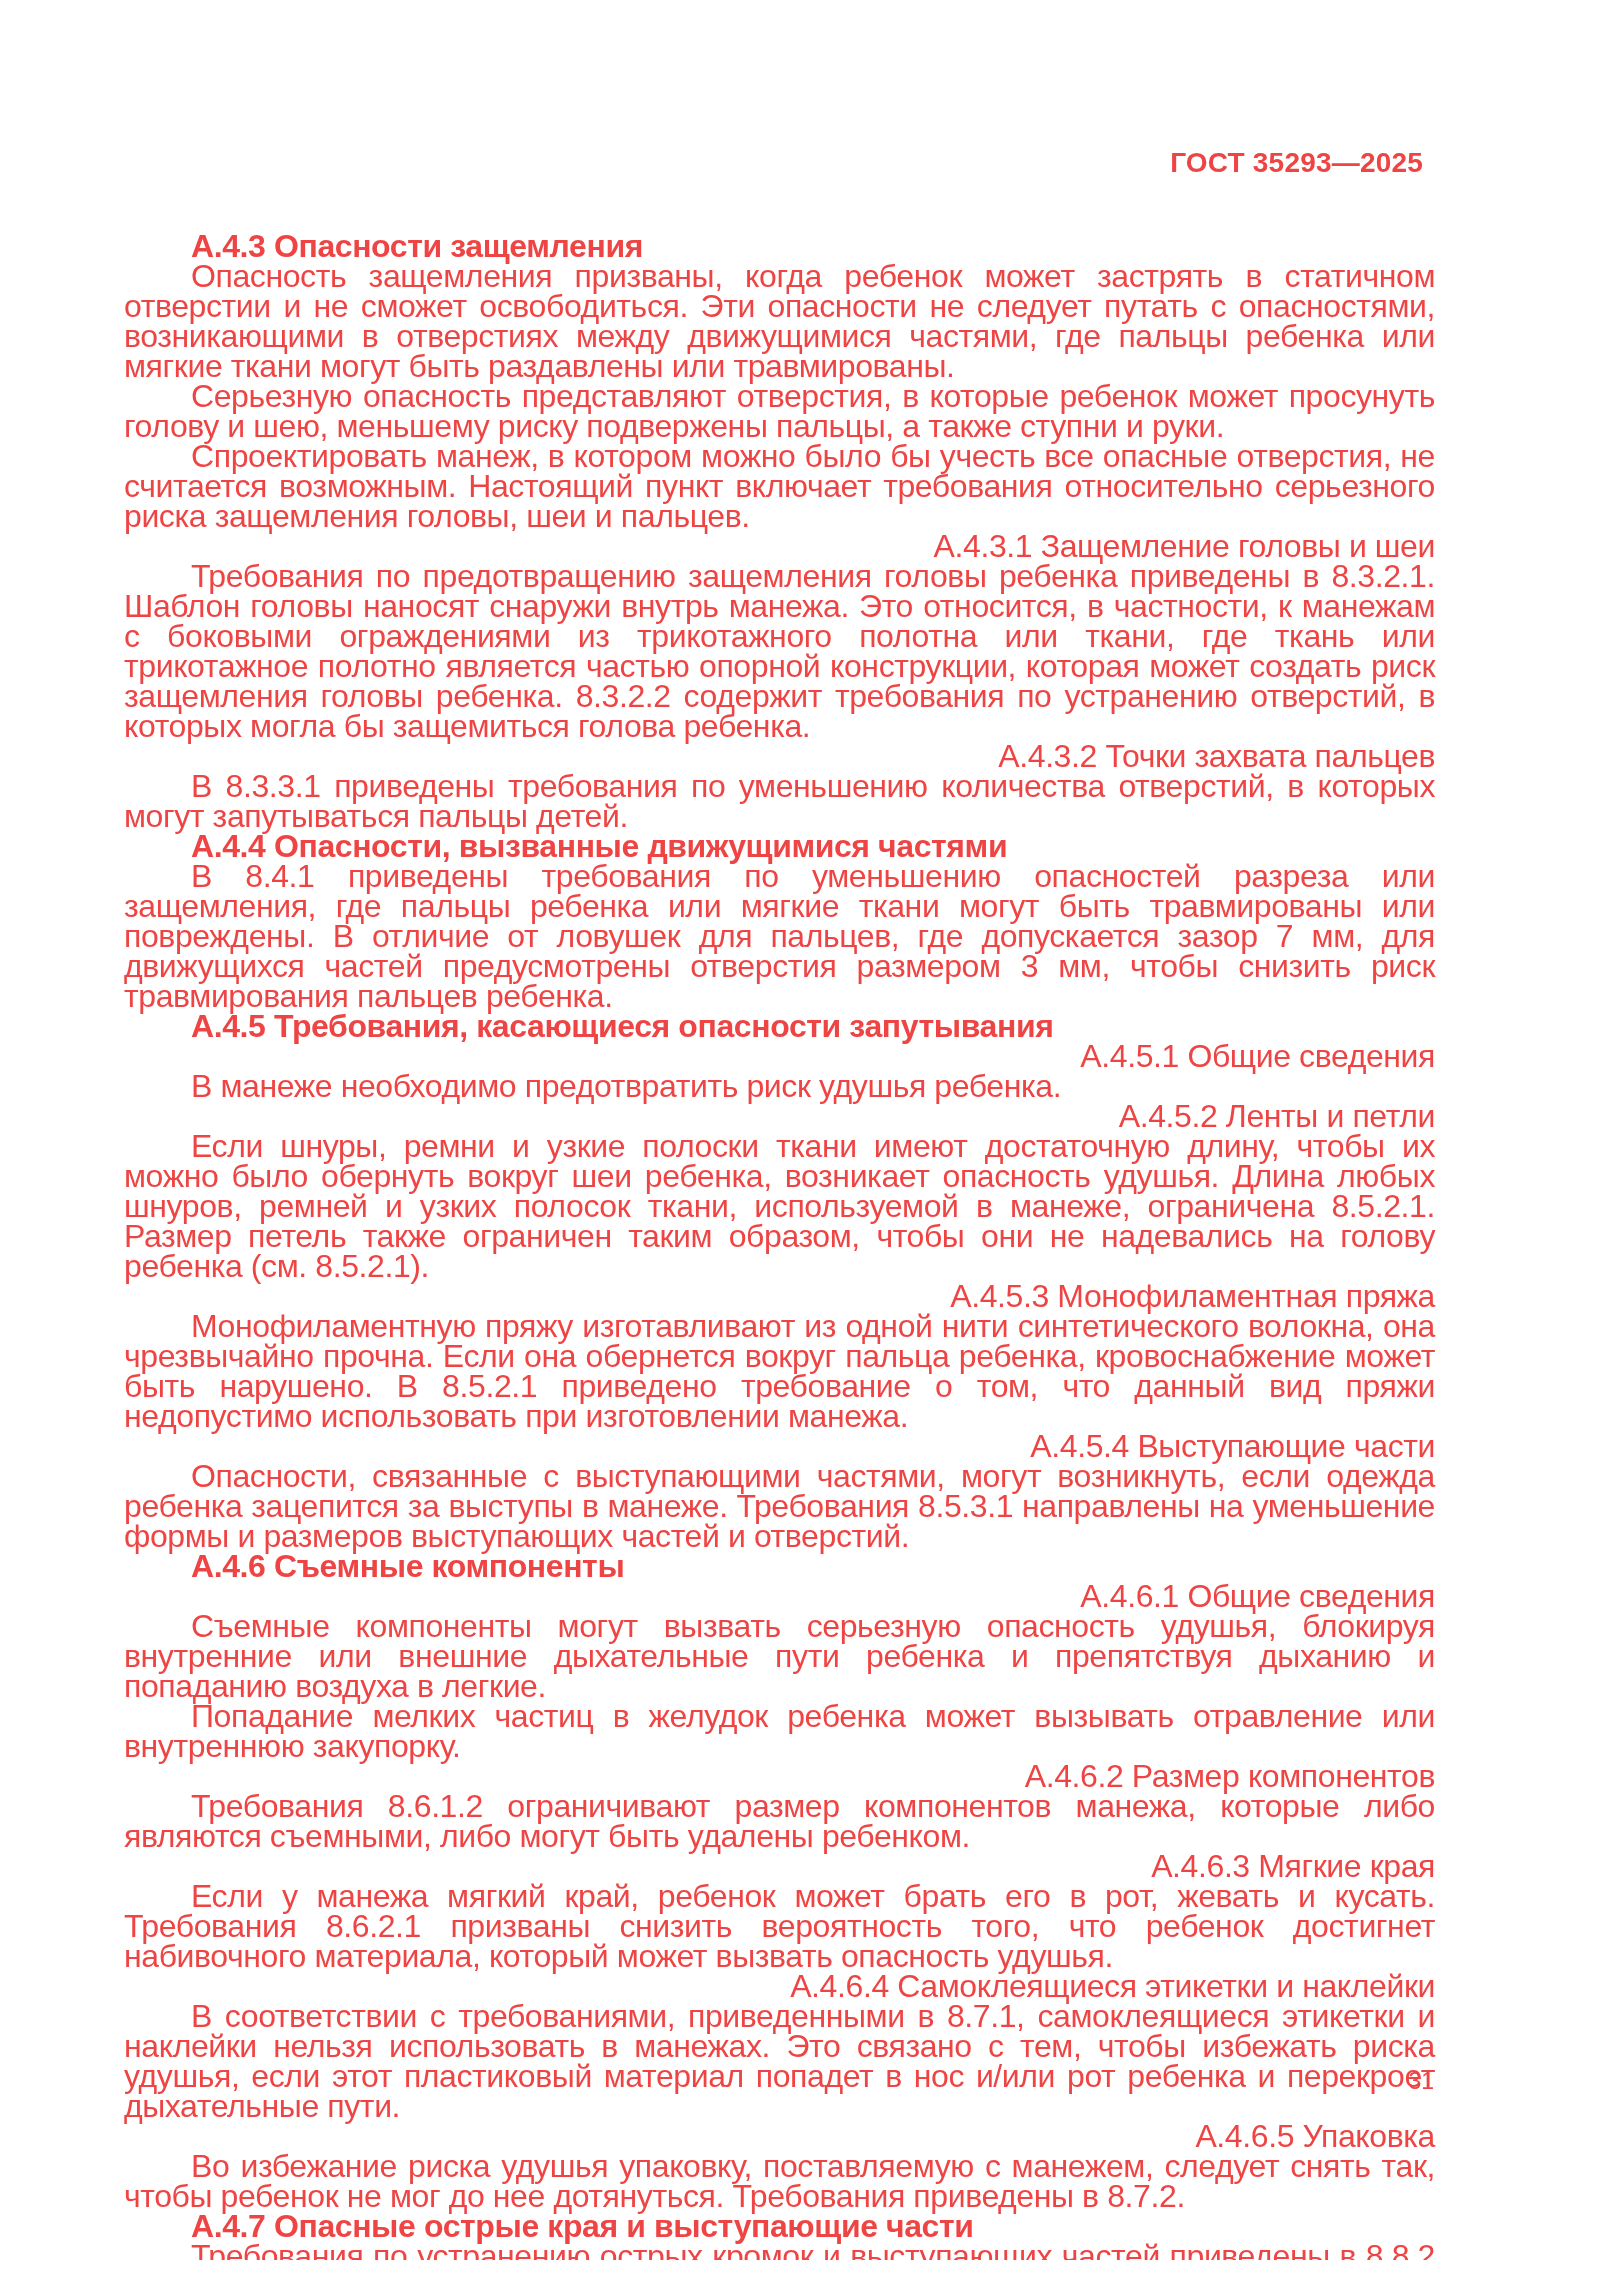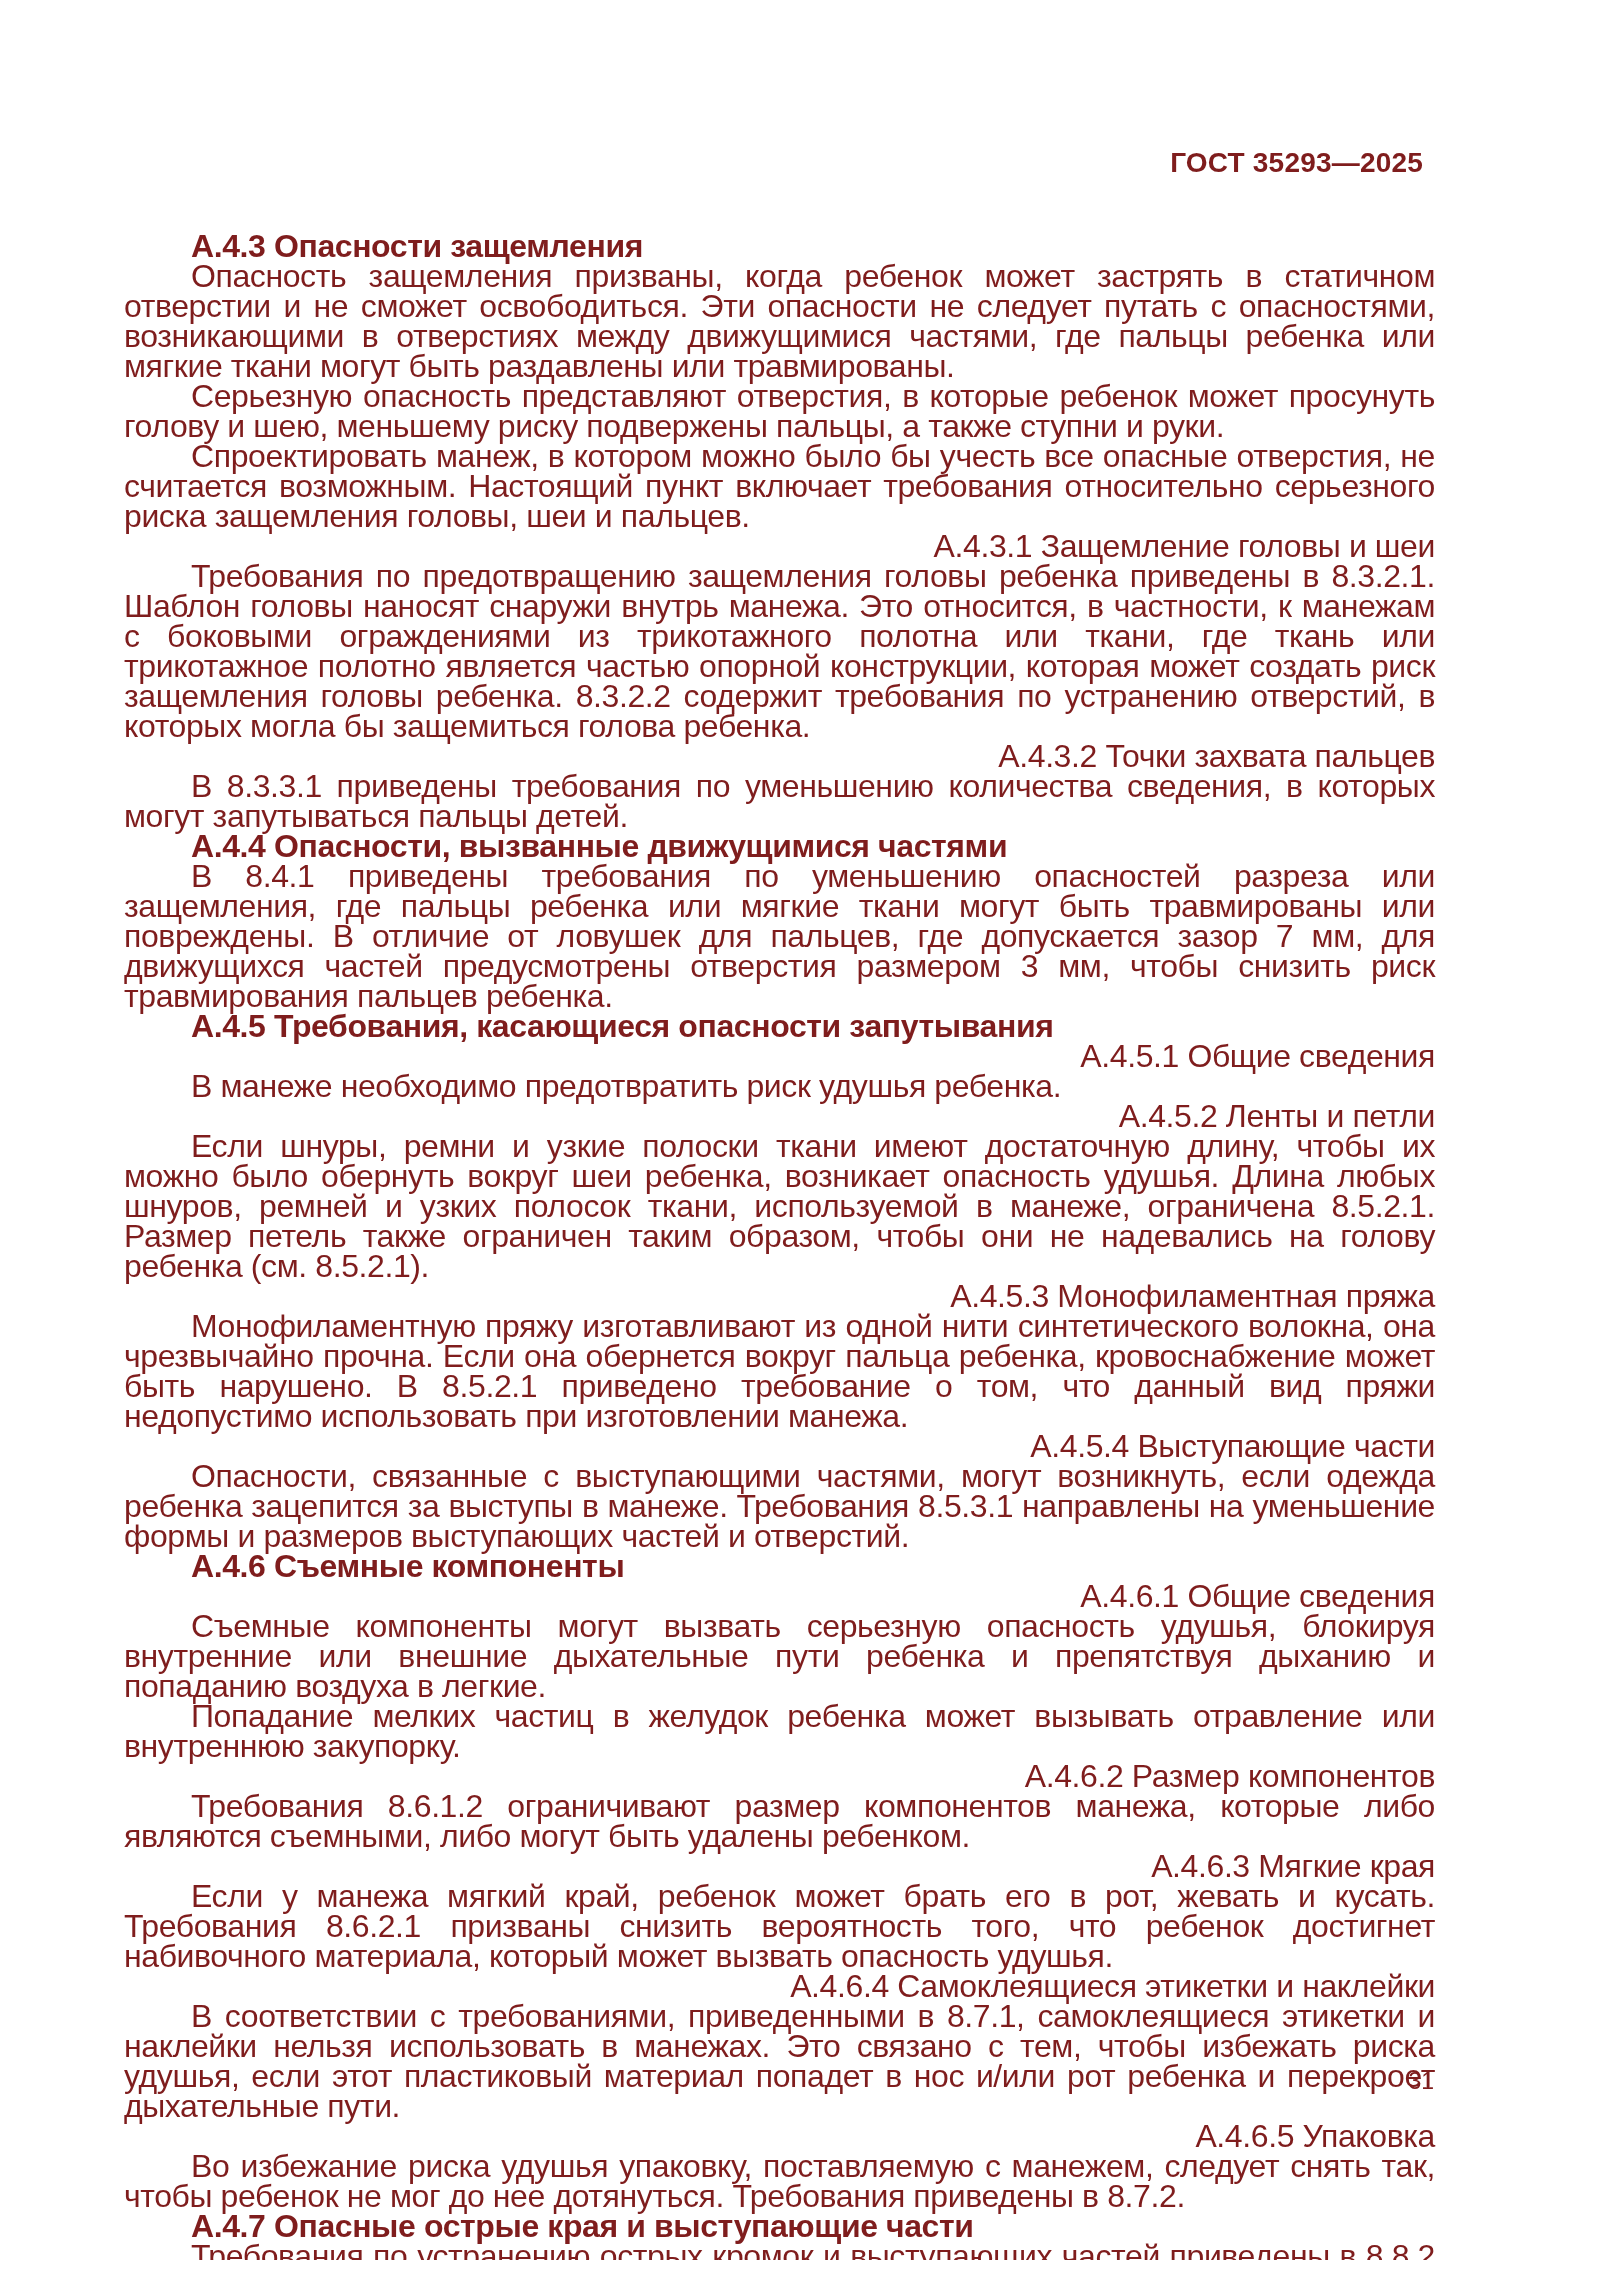--- a/index.html
+++ b/index.html
@@ -6,21 +6,21 @@
   html, body {
     margin: 0;
     padding: 0;
     background: #ffffff;
   }
   .page {
     position: relative;
     width: 1621px;
     height: 2260px;
     background: #ffffff;
-    color: #7f1d1d;
+    color: #ef4444;
     font-family: "Liberation Sans", sans-serif;
     overflow: hidden;
   }
   .doc-header {
     position: absolute;
     top: 147px;
     right: 198px;
     font-size: 28px;
     font-weight: bold;
     letter-spacing: 0.2px;
@@ -66,21 +66,21 @@
   <div class="doc-header">ГОСТ 35293—2025</div>
 
   <div class="content">
       <p class="para heading">А.4.3 Опасности защемления</p>
       <p class="para body">Опасность защемления призваны, когда ребенок может застрять в статичном отверстии и не сможет освободиться. Эти опасности не следует путать с опасностями, возникающими в отверстиях между движущимися частями, где пальцы ребенка или мягкие ткани могут быть раздавлены или травмированы.</p>
       <p class="para body">Серьезную опасность представляют отверстия, в которые ребенок может просунуть голову и шею, меньшему риску подвержены пальцы, а также ступни и руки.</p>
       <p class="para body">Спроектировать манеж, в котором можно было бы учесть все опасные отверстия, не считается возможным. Настоящий пункт включает требования относительно серьезного риска защемления головы, шеи и пальцев.</p>
       <p class="para subheading">А.4.3.1 Защемление головы и шеи</p>
       <p class="para body">Требования по предотвращению защемления головы ребенка приведены в 8.3.2.1. Шаблон головы наносят снаружи внутрь манежа. Это относится, в частности, к манежам с боковыми ограждениями из трикотажного полотна или ткани, где ткань или трикотажное полотно является частью опорной конструкции, которая может создать риск защемления головы ребенка. 8.3.2.2 содержит требования по устранению отверстий, в которых могла бы защемиться голова ребенка.</p>
       <p class="para subheading">А.4.3.2 Точки захвата пальцев</p>
-      <p class="para body">В 8.3.3.1 приведены требования по уменьшению количества сведения, в которых могут запутываться пальцы детей.</p>
+      <p class="para body">В 8.3.3.1 приведены требования по уменьшению количества отверстий, в которых могут запутываться пальцы детей.</p>
       <p class="para heading">А.4.4 Опасности, вызванные движущимися частями</p>
       <p class="para body">В 8.4.1 приведены требования по уменьшению опасностей разреза или защемления, где пальцы ребенка или мягкие ткани могут быть травмированы или повреждены. В отличие от ловушек для пальцев, где допускается зазор 7 мм, для движущихся частей предусмотрены отверстия размером 3 мм, чтобы снизить риск травмирования пальцев ребенка.</p>
       <p class="para heading">А.4.5 Требования, касающиеся опасности запутывания</p>
       <p class="para subheading">А.4.5.1 Общие сведения</p>
       <p class="para body">В манеже необходимо предотвратить риск удушья ребенка.</p>
       <p class="para subheading">А.4.5.2 Ленты и петли</p>
       <p class="para body">Если шнуры, ремни и узкие полоски ткани имеют достаточную длину, чтобы их можно было обернуть вокруг шеи ребенка, возникает опасность удушья. Длина любых шнуров, ремней и узких полосок ткани, используемой в манеже, ограничена 8.5.2.1. Размер петель также ограничен таким образом, чтобы они не надевались на голову ребенка (см. 8.5.2.1).</p>
       <p class="para subheading">А.4.5.3 Монофиламентная пряжа</p>
       <p class="para body">Монофиламентную пряжу изготавливают из одной нити синтетического волокна, она чрезвычайно прочна. Если она обернется вокруг пальца ребенка, кровоснабжение может быть нарушено. В 8.5.2.1 приведено требование о том, что данный вид пряжи недопустимо использовать при изготовлении манежа.</p>
       <p class="para subheading">А.4.5.4 Выступающие части</p>

